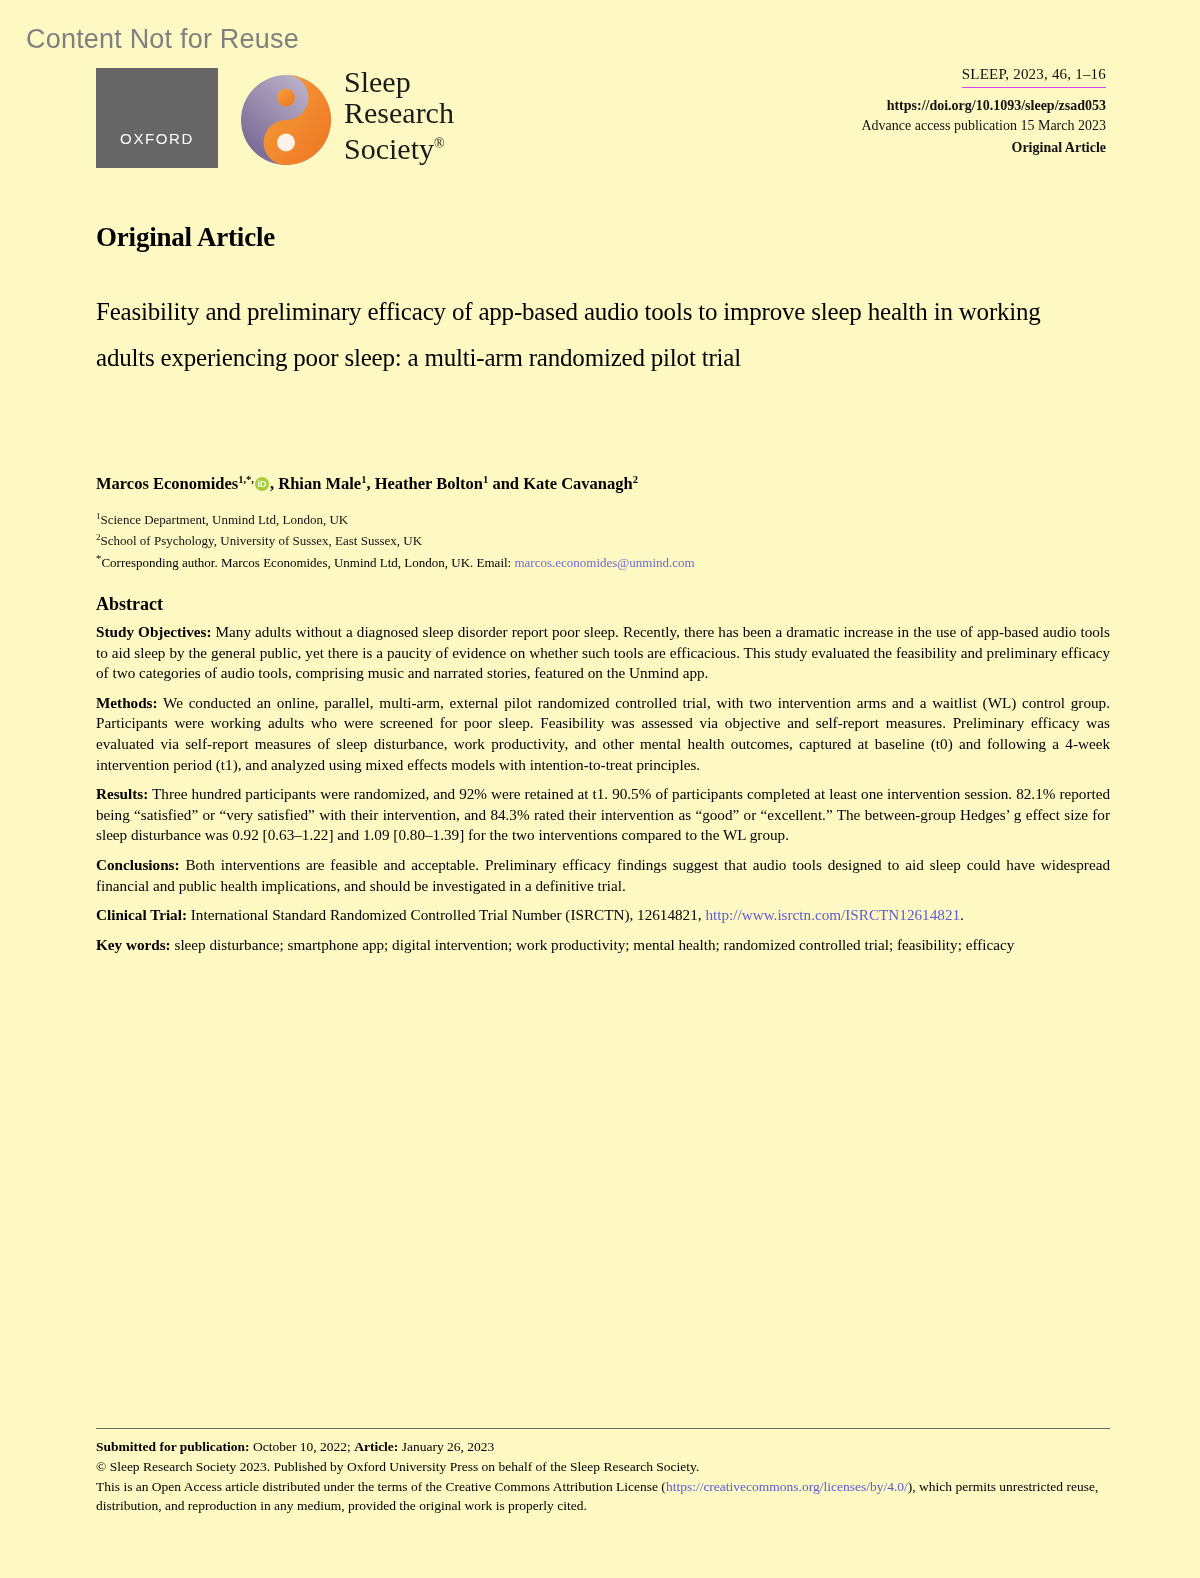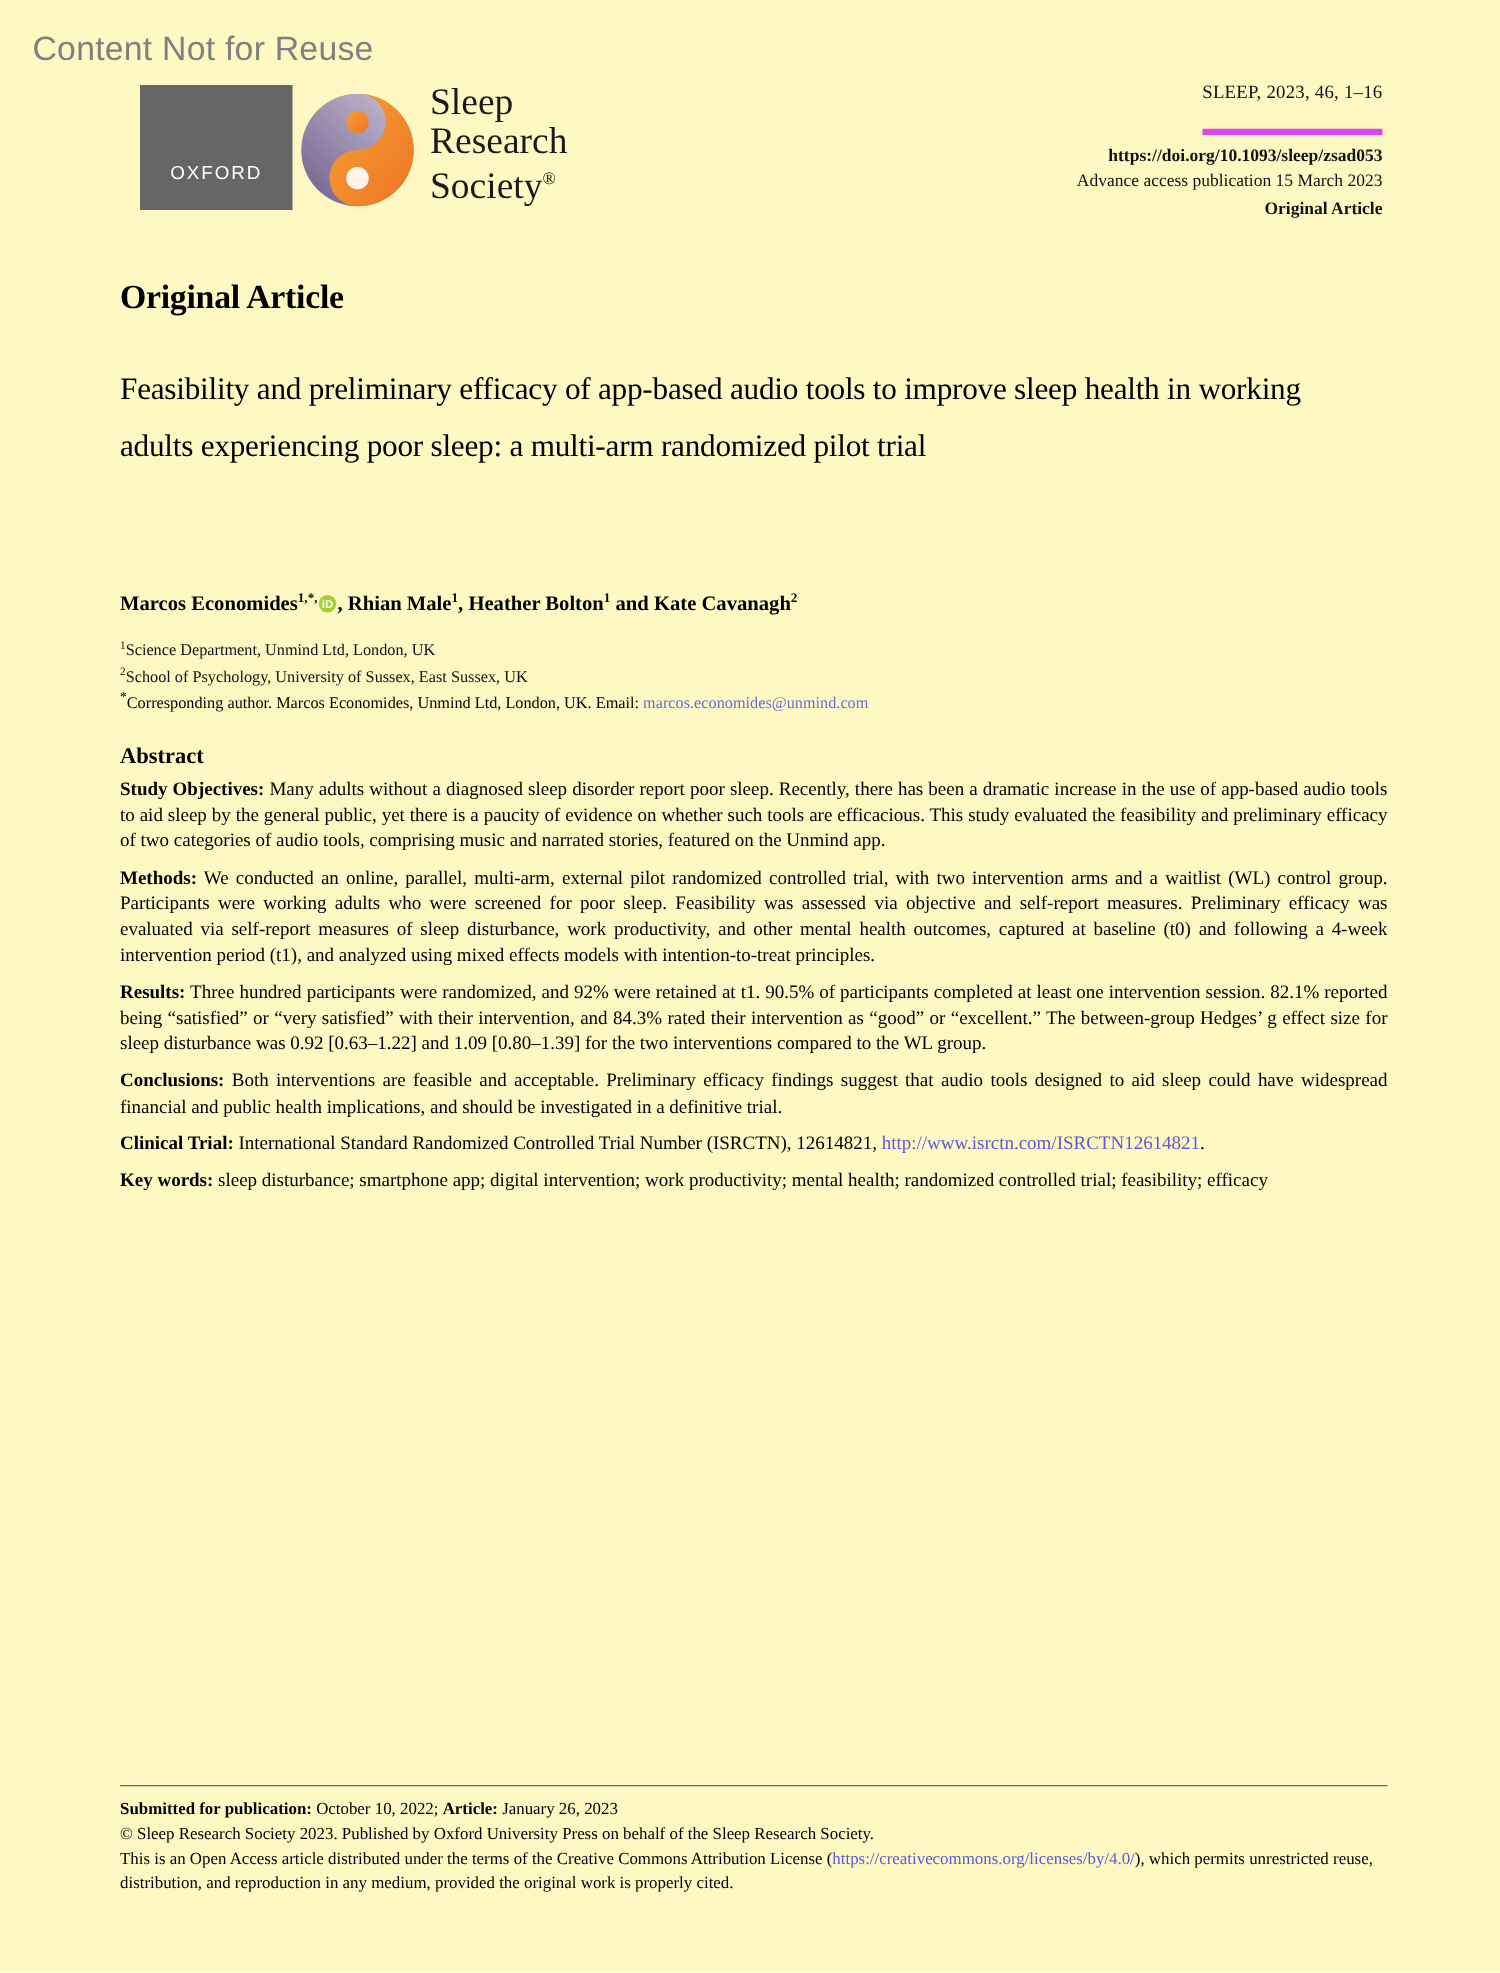--- a/index.html
+++ b/index.html
@@ -37,21 +37,21 @@
   
   .masthead {
     position: absolute;
     left: 96px;
     top: 68px;
     width: 1010px;
     height: 110px;
   }
   .oxford-box {
     position: absolute;
-    left: 16px; top: 0;
+    left: 0; top: 0;
     width: 122px;
     height: 100px;
     background: #666666;
   }
   .oxford-text {
     position: absolute;
     left: 0;
     top: 62px;
     width: 122px;
     text-align: center;
@@ -85,22 +85,22 @@
     right: 0;
     top: -4px;
     width: 460px;
     text-align: right;
     font-size: 15px;
     line-height: 20px;
     color: #111;
   }
   .journal-meta .jline1 {
     letter-spacing: 0.2px;
-    padding-bottom: 19px;
-    border-bottom: 5px solid #d946ef;
+    padding-bottom: 3px;
+    border-bottom: 1px solid #d946ef;
     display: inline-block;
     margin-bottom: 8px;
   }
   .journal-meta .doi {
     font-weight: bold;
     font-size: 14px;
     display: block;
   }
   .journal-meta .adv {
     font-size: 14px;

